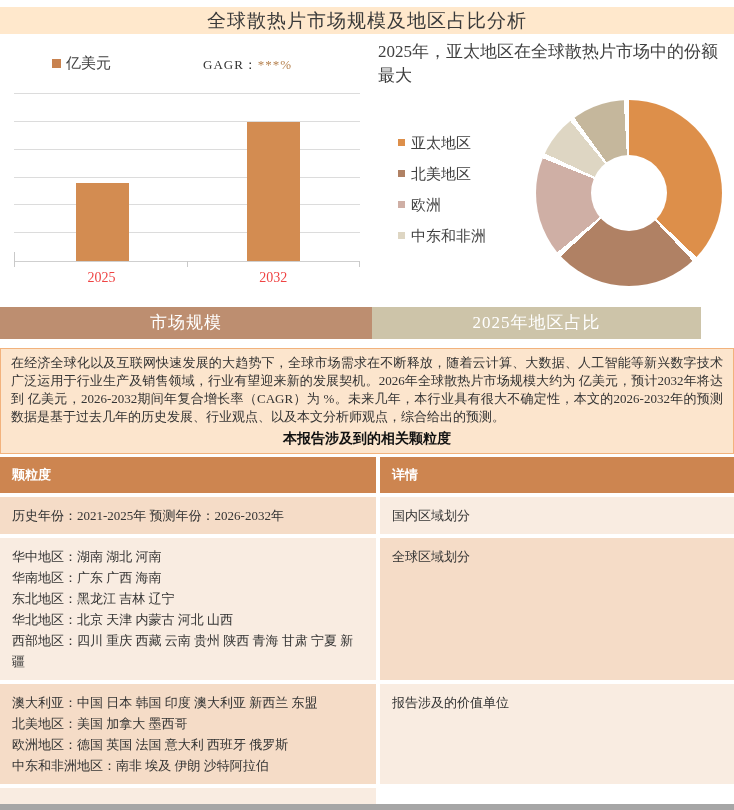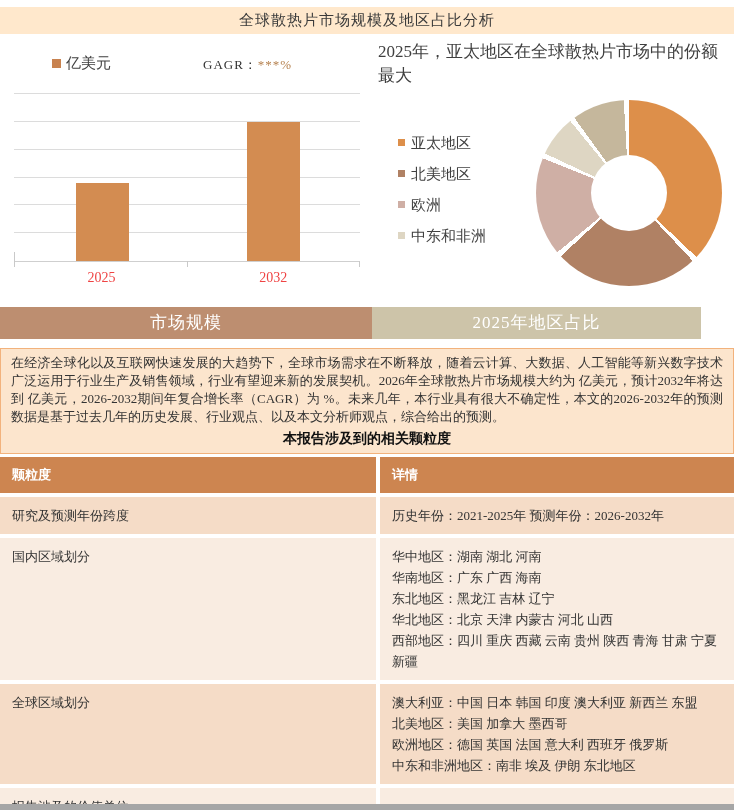--- a/index.html
+++ b/index.html
@@ -2,21 +2,21 @@
 <html><head>
 <meta charset="utf-8">
 <style>
   * { margin:0; padding:0; box-sizing:border-box; }
   html,body { width:734px; height:810px; background:#ffffff; overflow:hidden;
     font-family:"Liberation Serif","DejaVu Serif",serif; }
   .page { position:relative; width:734px; height:810px; background:#fff; overflow:hidden; }
 
   
   .title-bar { margin-top:7px; height:27px; background:#ffe8cc; text-align:center;
-    font-size:15px; color:#3a3a3a; line-height:27px; letter-spacing:1px; }
+    font-size:19px; color:#3a3a3a; line-height:27px; letter-spacing:1px; }
 
   
   .charts { position:relative; height:266px; }
   .bar-area { position:absolute; left:0; top:0; width:378px; height:266px; }
   .bar-legend { position:absolute; left:52px; top:20px; font-size:15px; color:#404040; }
   .bar-legend .sw { display:inline-block; width:9px; height:9px; background:#c8824f; margin-right:5px; }
   .cagr { position:absolute; left:203px; top:22px; font-size:13px; color:#333; letter-spacing:1px; }
   .cagr .stars { color:#b5814e; }
   .plot { position:absolute; left:14px; top:60px; width:346px; height:168px;
     border-bottom:1px solid #cfcfcf; }
@@ -117,37 +117,36 @@
 
   <div class="intro">
     <p>在经济全球化以及互联网快速发展的大趋势下，全球市场需求在不断释放，随着云计算、大数据、人工智能等新兴数字技术广泛运用于行业生产及销售领域，行业有望迎来新的发展契机。2026年全球散热片市场规模大约为 亿美元，预计2032年将达到 亿美元，2026-2032期间年复合增长率（CAGR）为 %。未来几年，本行业具有很大不确定性，本文的2026-2032年的预测数据是基于过去几年的历史发展、行业观点、以及本文分析师观点，综合给出的预测。</p>
     <div class="tbl-title">本报告涉及到的相关颗粒度</div>
   </div>
 
   <div class="gtable">
     <div class="th">颗粒度</div>
     <div class="th">详情</div>
 
-  <div class="cell c-dark" style="min-height: 36px;">研究及预测年份跨度</div>
       <div class="cell c-dark">
         <div>历史年份：2021-2025年 预测年份：2026-2032年</div>
       </div>
       <div class="cell c-light">国内区域划分</div>
       <div class="cell c-light">
         <div>华中地区：湖南 湖北 河南</div>
         <div>华南地区：广东 广西 海南</div>
         <div>东北地区：黑龙江 吉林 辽宁</div>
         <div>华北地区：北京 天津 内蒙古 河北 山西</div>
         <div>西部地区：四川 重庆 西藏 云南 贵州 陕西 青海 甘肃 宁夏 新疆</div>
       </div>
       <div class="cell c-dark">全球区域划分</div>
       <div class="cell c-dark">
         <div>澳大利亚：中国 日本 韩国 印度 澳大利亚 新西兰 东盟</div>
         <div>北美地区：美国 加拿大 墨西哥</div>
         <div>欧洲地区：德国 英国 法国 意大利 西班牙 俄罗斯</div>
-        <div>中东和非洲地区：南非 埃及 伊朗 东北地区</div>
+        <div>中东和非洲地区：南非 埃及 伊朗 沙特阿拉伯</div>
       </div>
       <div class="cell c-light" style="min-height: 60px;">报告涉及的价值单位</div>
       <div class="cell c-light"></div>
     </div>
 
   <div class="bottom-strip"></div>
 </div>
 
 </body></html>

